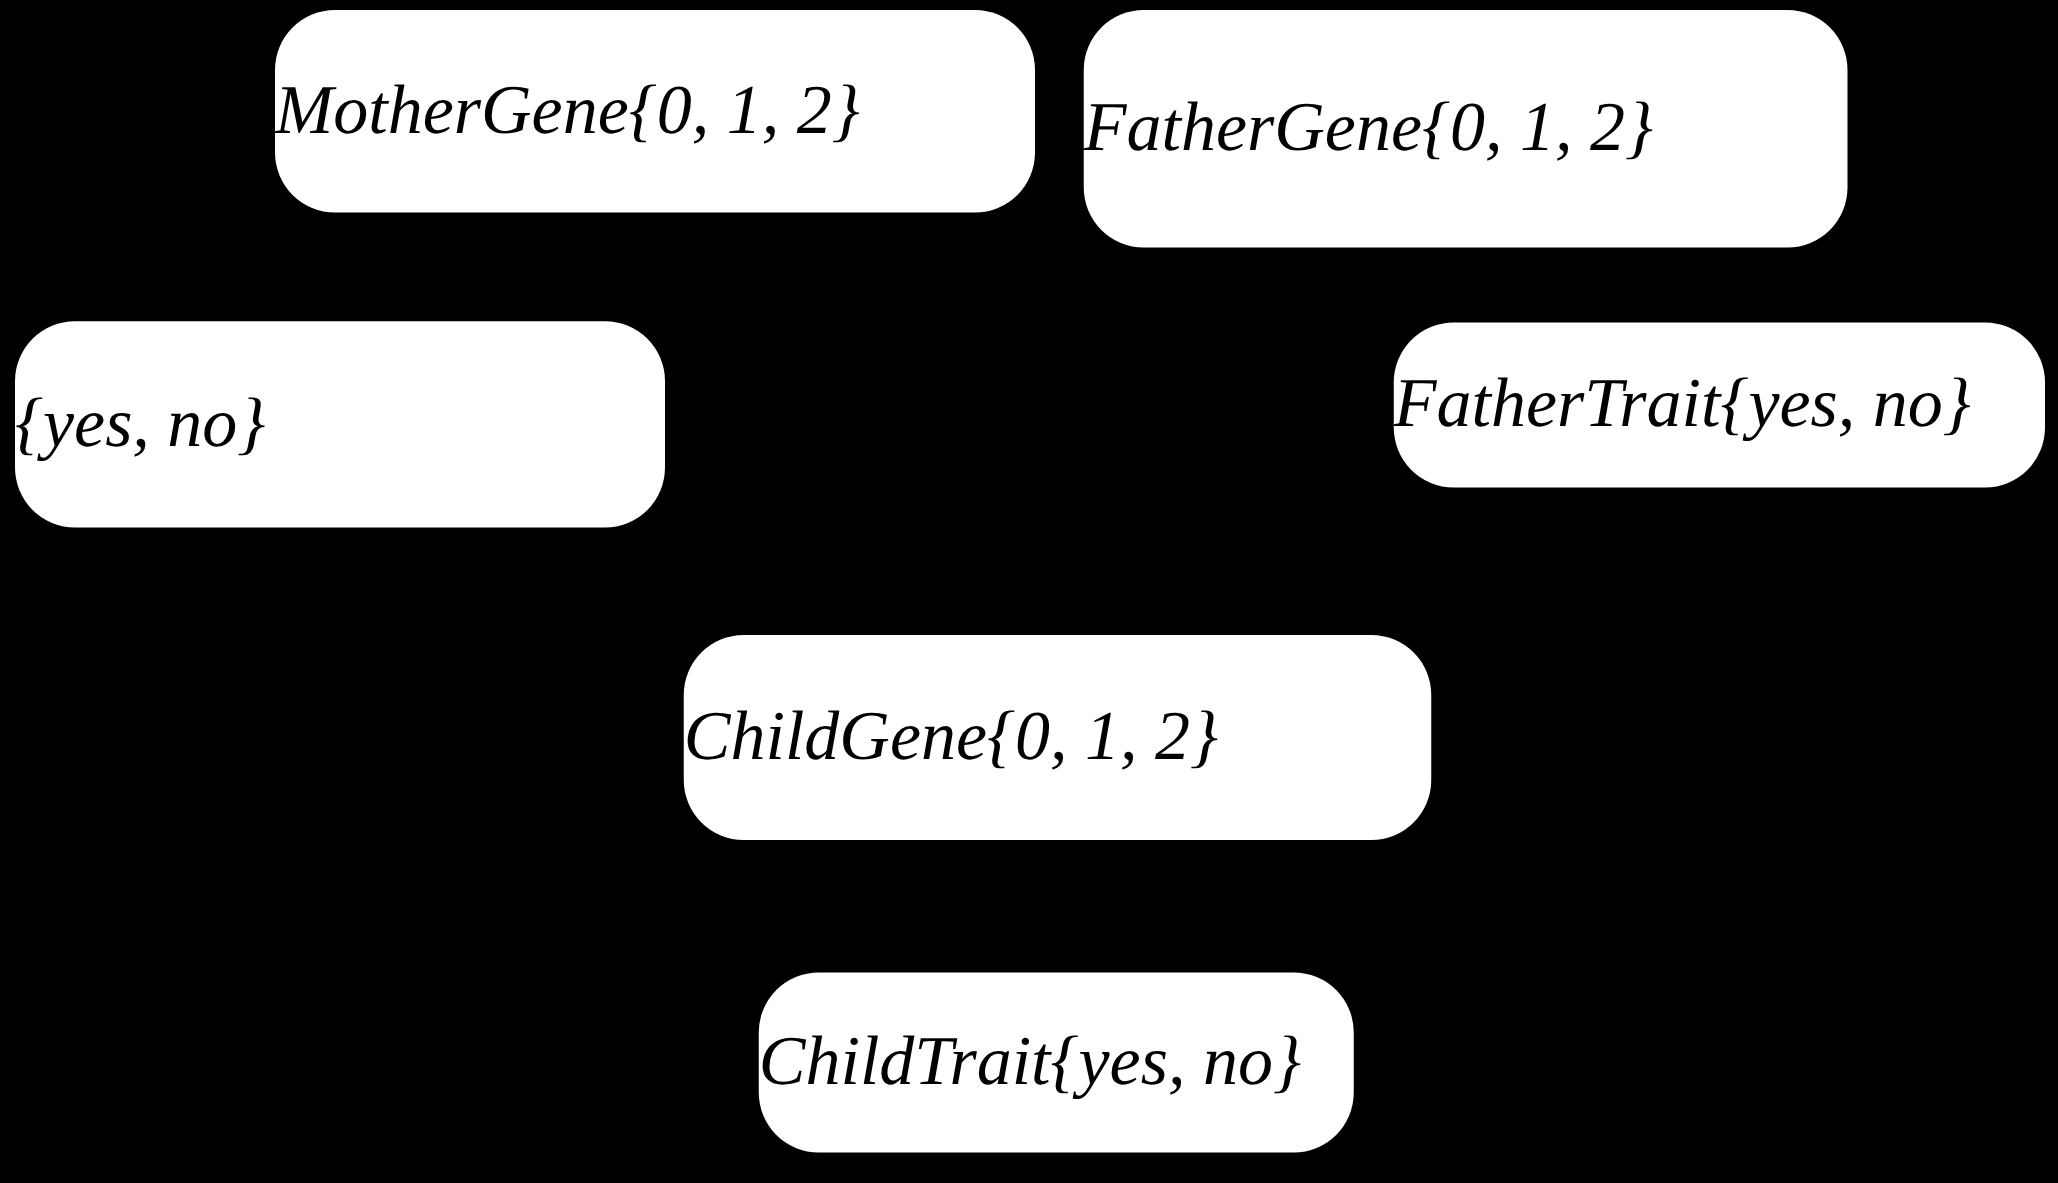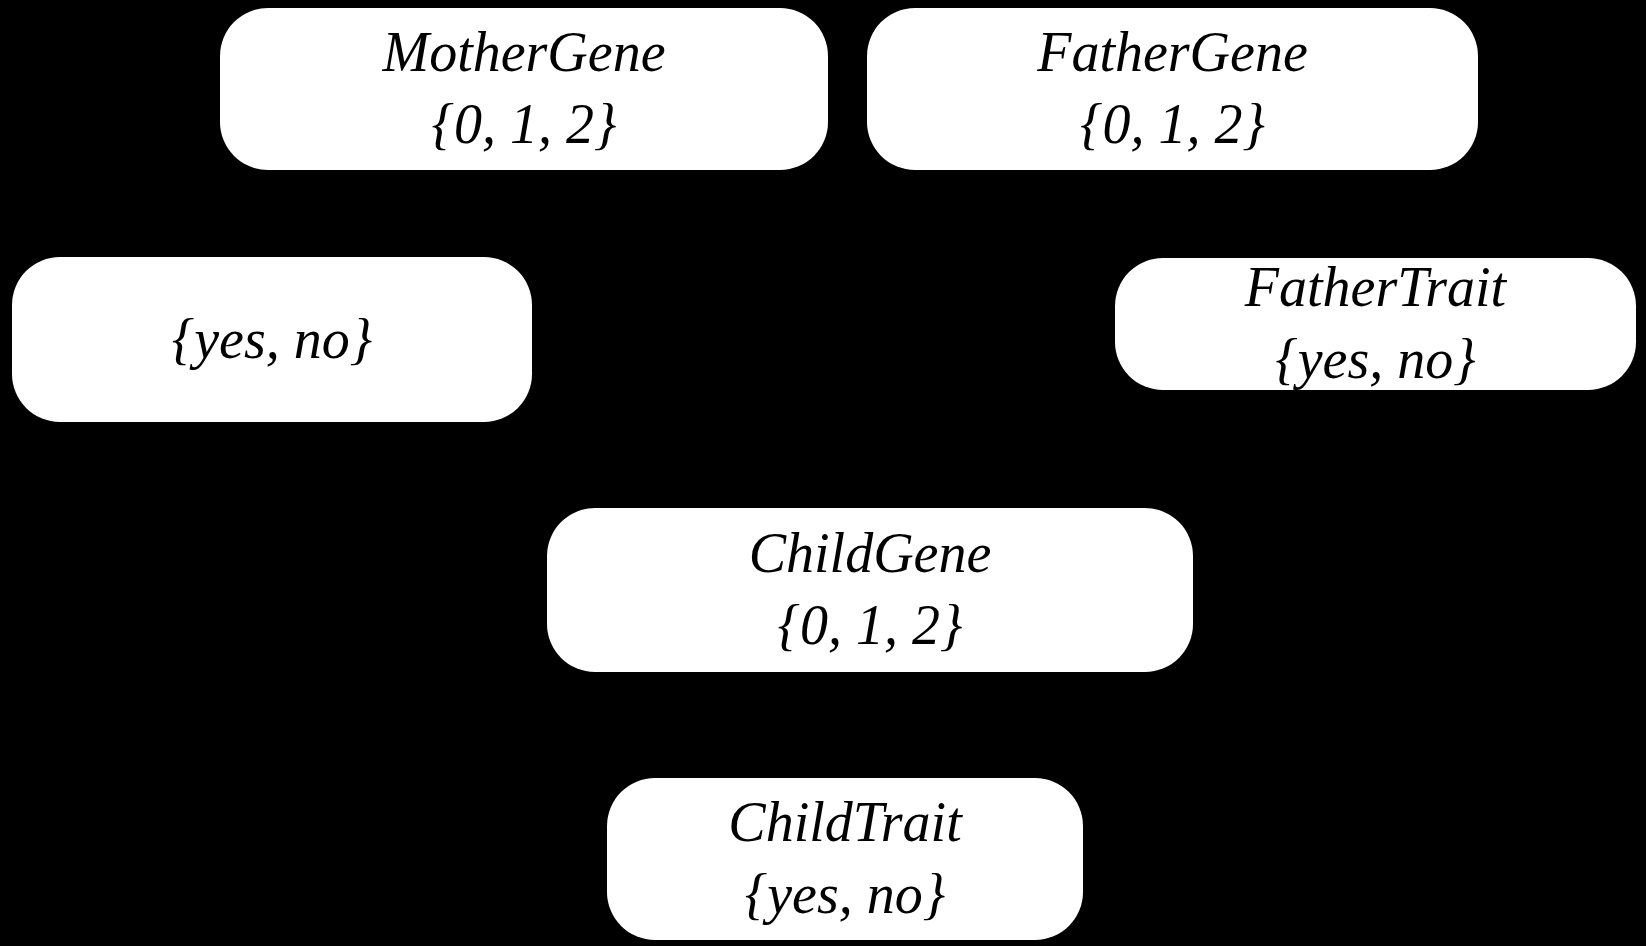--- a/index.html
+++ b/index.html
@@ -14,40 +14,38 @@
     background: #000000;
     overflow: hidden;
     font-family: "Liberation Serif", serif;
   }
   .node {
     position: absolute;
     background: #ffffff;
     color: #000000;
     border-radius: 48px;
     display: flex;
-    flex-direction: column;
     align-items: center;
-    justify-content: center;
     text-align: center;
     font-style: italic;
     font-size: 56px;
     line-height: 1.28;
   }
   .node .node-label,
   .node .node-domain {
     display: block;
     white-space: nowrap;
   }
   
   #node-mother-gene  { left: 220px;  top: 8px;   width: 608px; height: 162px; }
-  #node-father-gene  { left: 867px;  top: 8px;   width: 611px; height: 162px; }
+  #node-father-gene  { left: 867px;  top: 8px;   width: 611px; height: 190px; }
   #node-mother-trait { left: 12px;   top: 257px; width: 520px; height: 165px; }
   #node-father-trait { left: 1115px; top: 258px; width: 521px; height: 132px; }
-  #node-child-gene   { left: 547px;  top: 508px; width: 646px; height: 164px; }
-  #node-child-trait  { left: 607px;  top: 778px; width: 476px; height: 162px; }
+  #node-child-gene   { left: 547px;  top: 508px; width: 598px; height: 164px; }
+  #node-child-trait  { left: 607px;  top: 778px; width: 476px; height: 144px; }
 </style>
 </head>
 <body>
 
 <div class="canvas">
 
   <div class="node" id="node-mother-gene">
     <span class="node-label">MotherGene</span>
     <span class="node-domain">{0, 1, 2}</span>
   </div>

